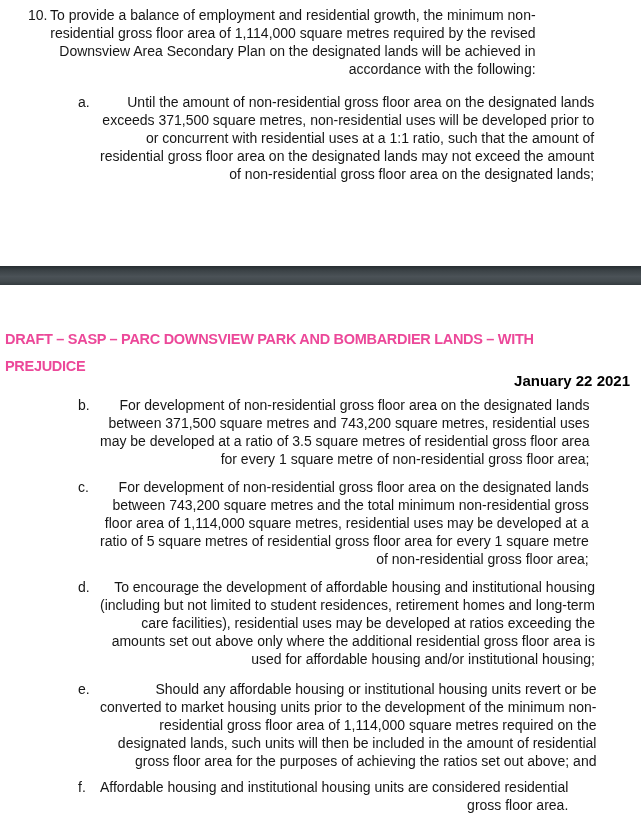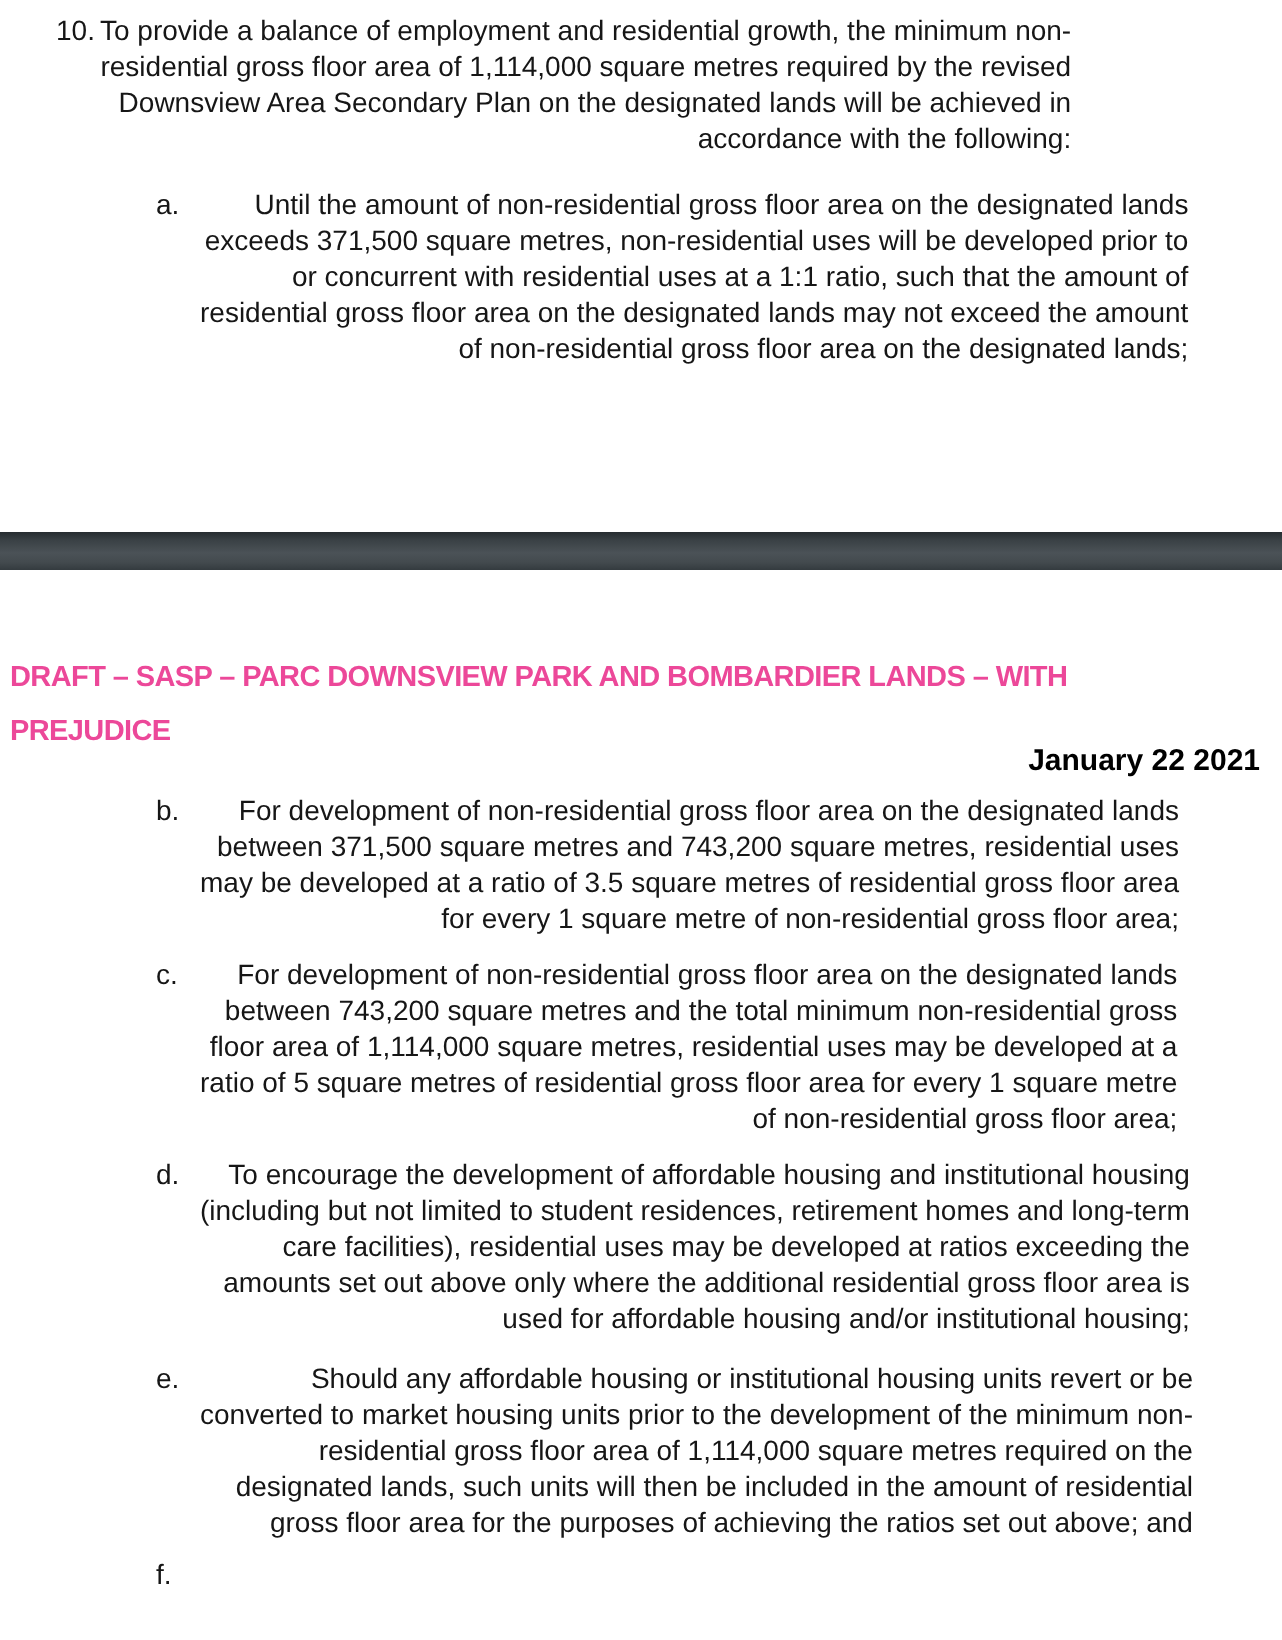--- a/index.html
+++ b/index.html
@@ -121,15 +121,17 @@
     <span class="marker">e.</span>
     <span class="lines">Should any affordable housing or institutional housing units revert or be
 converted to market housing units prior to the development of the minimum non-
 residential gross floor area of 1,114,000 square metres required on the
 designated lands, such units will then be included in the amount of residential
 gross floor area for the purposes of achieving the ratios set out above; and</span>
   </div>
 
   <div class="para" style="top:778px; left:78px; width:555px;">
     <span class="marker">f.</span>
+    <span class="lines">Affordable housing and institutional housing units are considered residential
+gross floor area.</span>
   </div>
 
 </div>
 
 </body></html>

